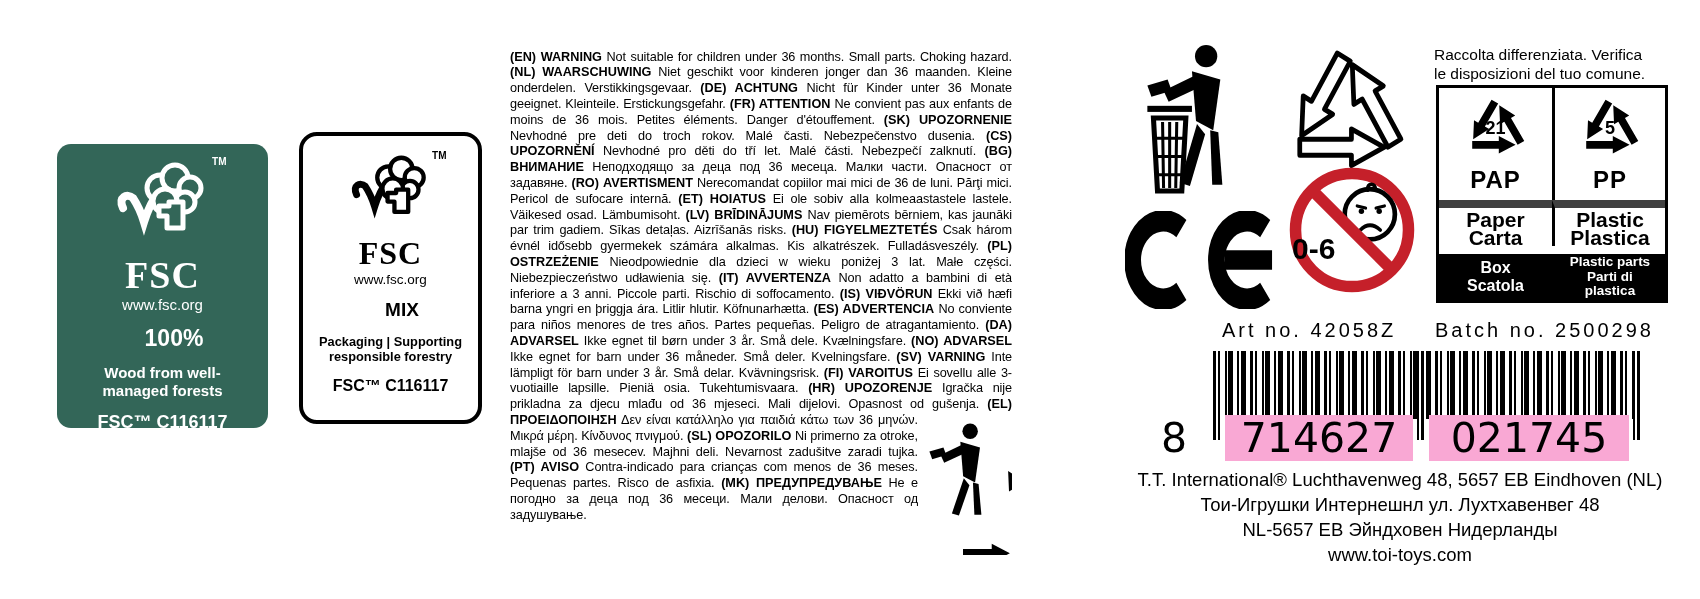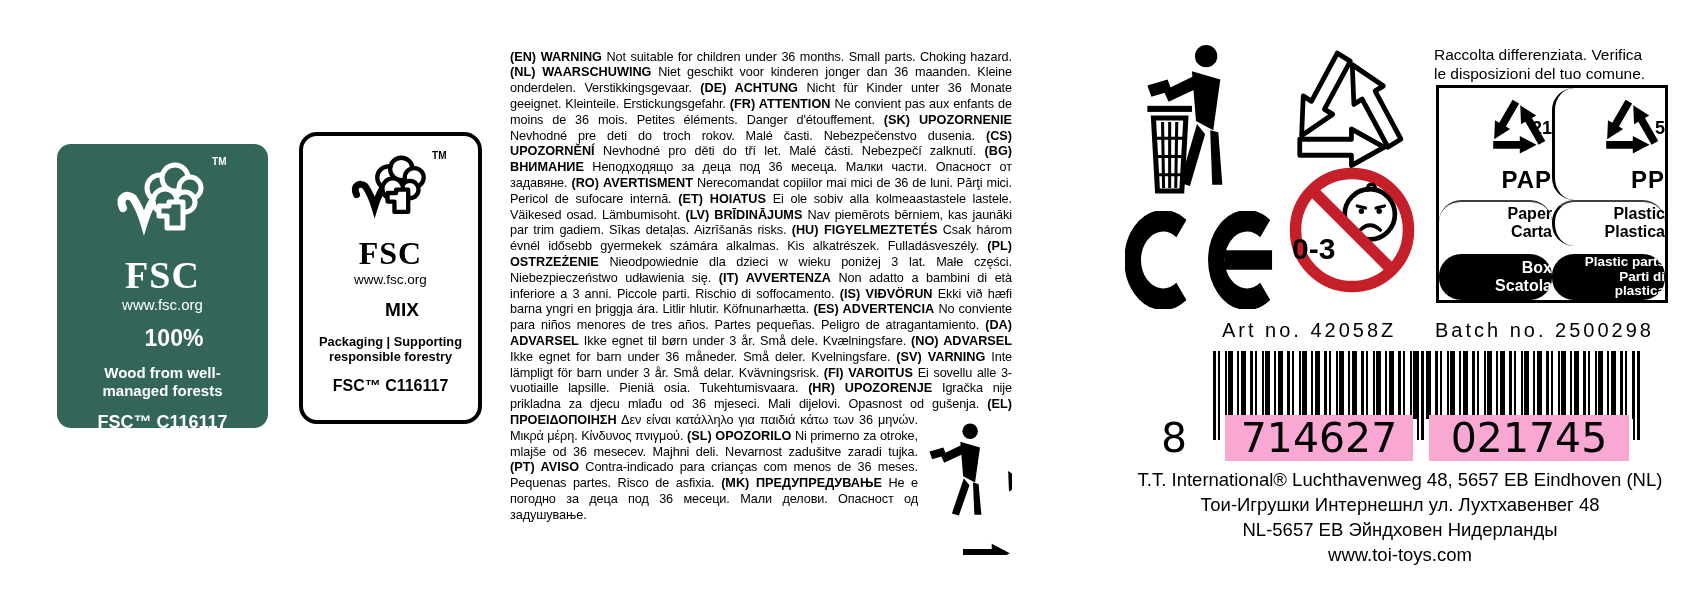--- a/index.html
+++ b/index.html
@@ -33,23 +33,23 @@
   .warnings b{letter-spacing:0;}
   .disposal-float{float:right;width:84px;height:136px;margin:6px 0 2px 10px;}
 
   
   .rpanel{position:absolute;left:1080px;top:35px;width:600px;height:564px;}
   .tidy-big{position:absolute;left:63px;top:8px;}
   .mobius-big{position:absolute;left:198px;top:2px;}
   .raccolta{position:absolute;left:354px;top:10px;width:252px;font-size:15.5px;line-height:19px;}
   .sep-table{position:absolute;left:356px;top:50px;width:226px;border:3px solid #000;
              display:grid;grid-template-columns:1fr 1fr;grid-template-rows:112px 46px 54px;}
-  .sep-table .cell{border-left:3px solid #000;position:relative;text-align:right;border-radius:22px;}
+  .sep-table .cell{border-left:3px solid #000;position:relative;text-align:center;}
   .sep-table .cell.first{border-left:none;}
-  .sep-table .r2{border-top:2px solid #404040;font-size:16px;font-weight:bold;line-height:17.5px;padding-top:3px;}
+  .sep-table .r2{border-top:8px solid #404040;font-size:21px;font-weight:bold;line-height:17.5px;padding-top:3px;}
   .sep-table .r3{background:#000;color:#fff;font-weight:bold;display:flex;flex-direction:column;justify-content:center;margin-top:8px;}
   .sep-table .r3.c1{font-size:16px;line-height:18px;}
   .sep-table .r3.c2{font-size:13.5px;line-height:14.5px;border-left-color:#000;}
   .mob-cell-svg{margin-top:4px;}
   .mob-num{position:absolute;left:0;right:0;top:30px;font-size:18px;font-weight:bold;}
   .mob-mat{position:absolute;left:0;right:0;top:78px;font-size:24px;font-weight:bold;letter-spacing:1px;}
 
   .ce-mark{position:absolute;left:45px;top:176px;}
   .zero3{position:absolute;left:204px;top:127px;width:136px;height:136px;}
   .zero3 .z3-label{position:absolute;left:8px;top:70px;font-size:30px;font-weight:bold;}
@@ -230,21 +230,21 @@
       <svg width="136" height="136" viewBox="0 0 130 130">
         <circle cx="65" cy="65" r="54" fill="#fff" style="stroke:var(--red)" stroke-width="11"></circle>
         <circle cx="82" cy="50" r="24" fill="#fff" stroke="#000" stroke-width="4.5"></circle>
         <path d="M80,27 c-1,-8 8,-7 7,-1" fill="none" stroke="#000" stroke-width="3.5" stroke-linecap="round"></path>
         <circle cx="74" cy="47" r="2.6" fill="#000"></circle>
         <circle cx="91" cy="47" r="2.6" fill="#000"></circle>
         <path d="M70,42 l8,2 M96,42 l-8,2" stroke="#000" stroke-width="3" stroke-linecap="round"></path>
         <path d="M73,65 Q82,56 92,65" fill="none" stroke="#000" stroke-width="3.5" stroke-linecap="round"></path>
         <line x1="24" y1="24" x2="106" y2="106" style="stroke:var(--red)" stroke-width="11"></line>
       </svg>
-      <span class="z3-label">0-3</span>
+      <span class="z3-label">0-6</span>
     </div>
 
     <div class="artline">
       <span class="art-no">Art no. 42058Z</span>
       <span class="batch-no">Batch no. 2500298</span>
     </div>
 
     <div class="barcode">
       <div class="bc-bars"></div>
       <div class="bc-guard" style="left:0"></div>

